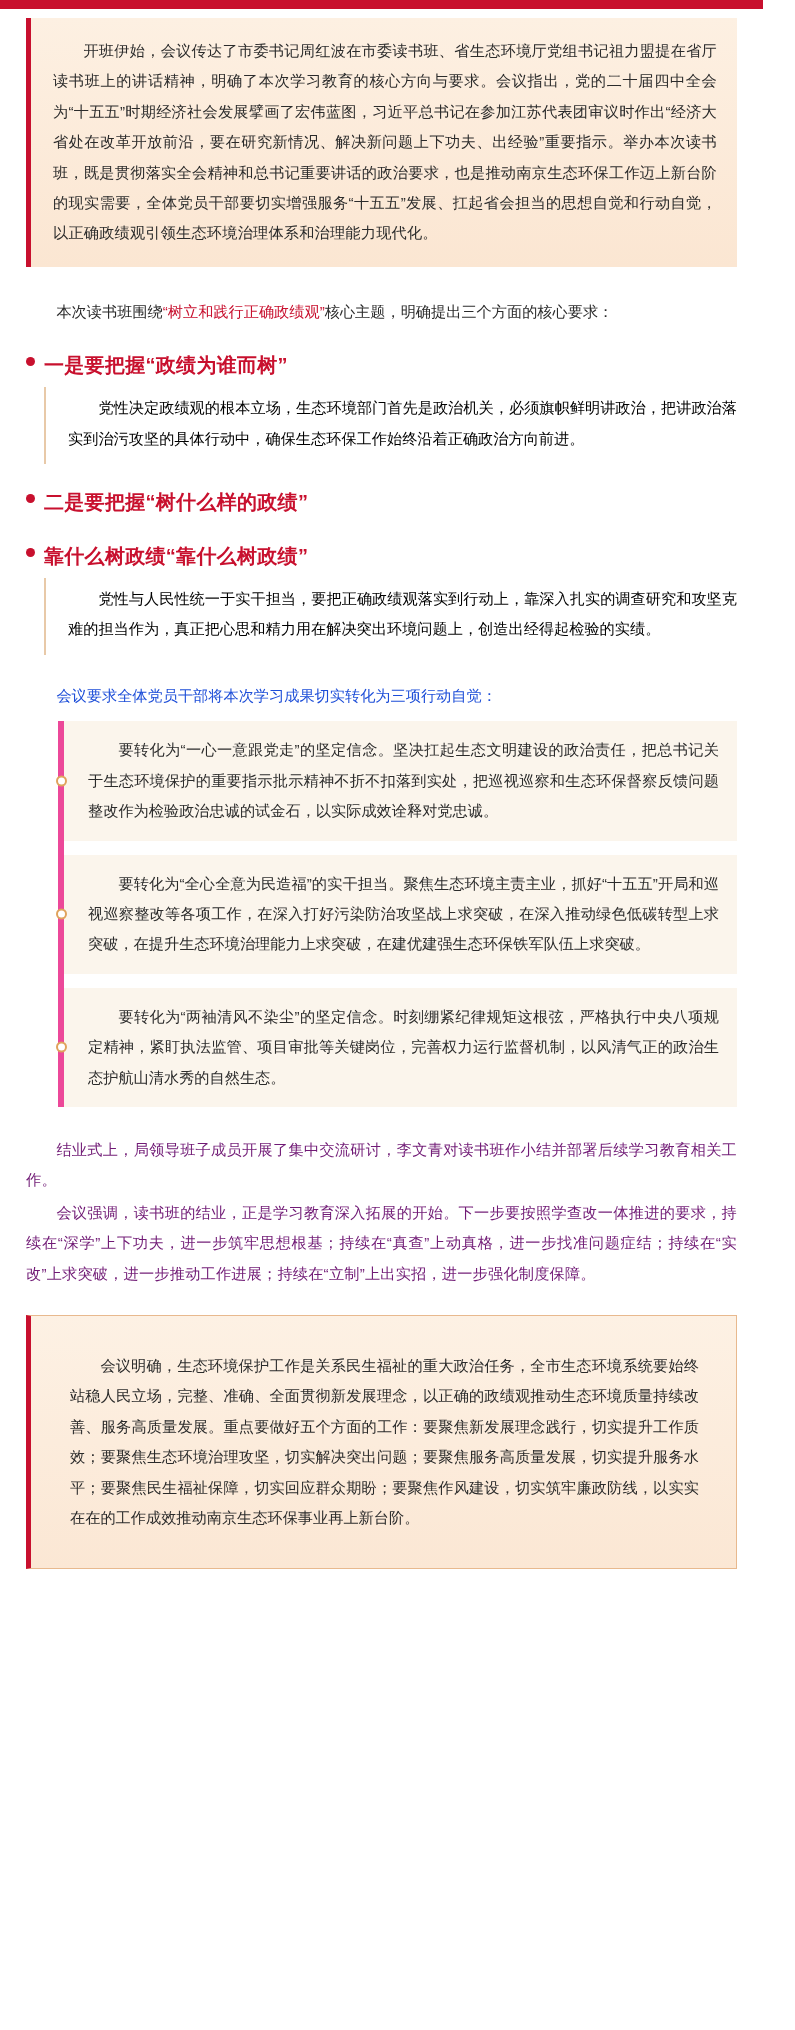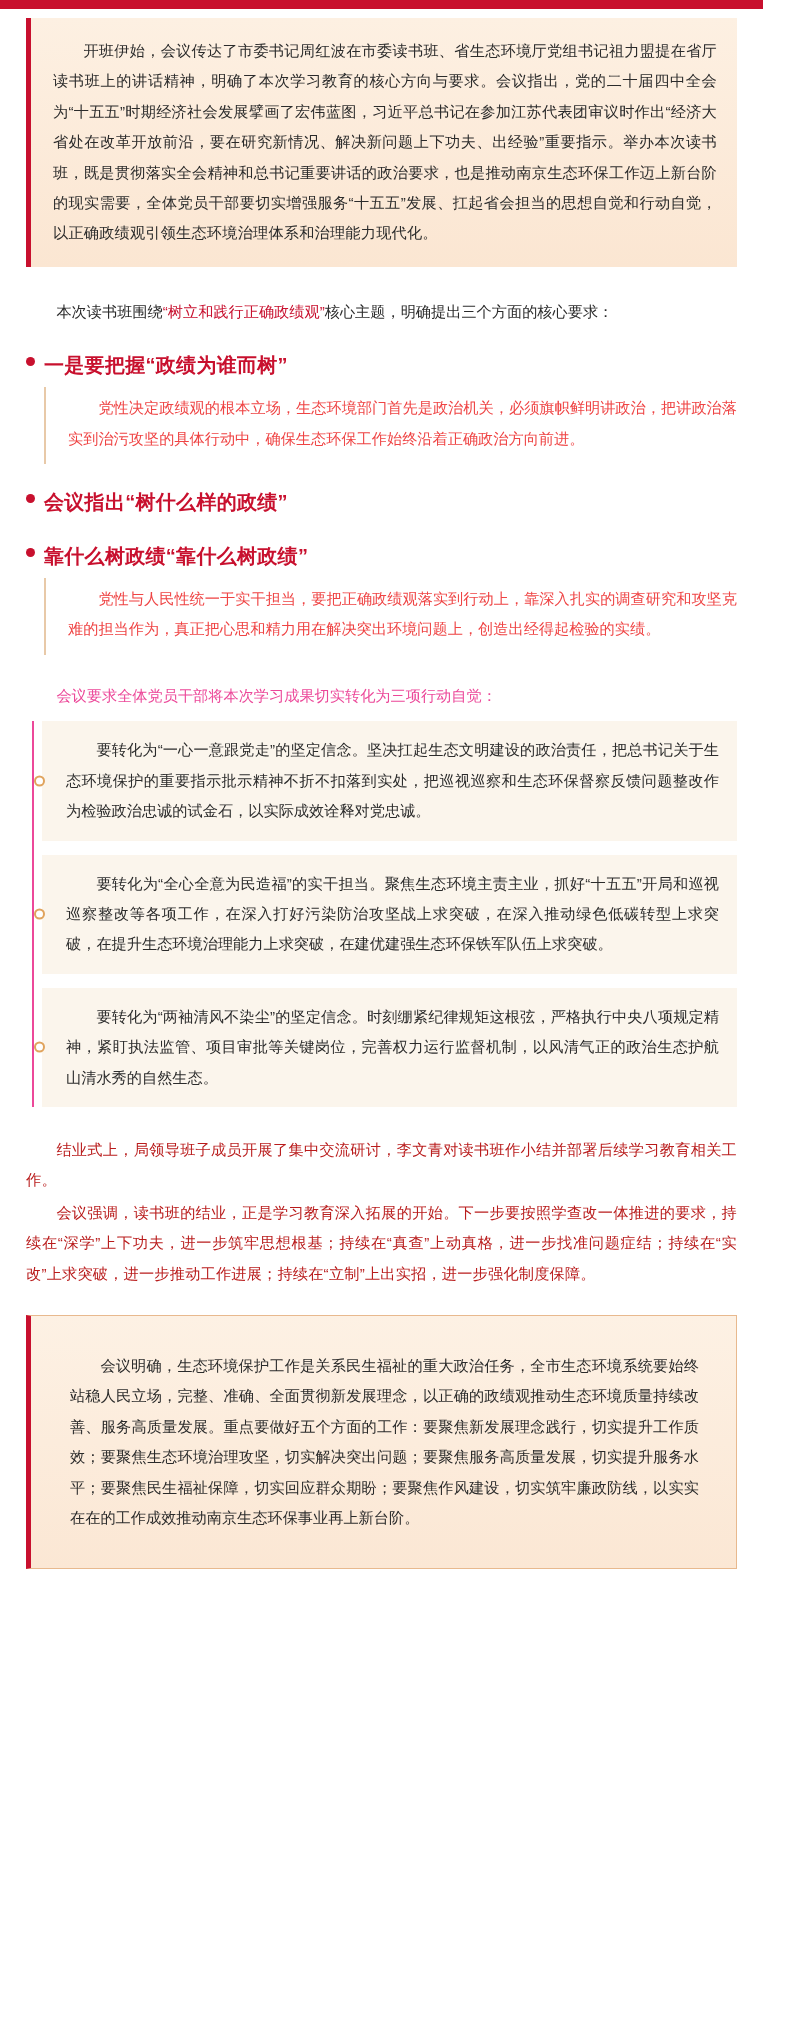--- a/index.html
+++ b/index.html
@@ -46,21 +46,21 @@
     letter-spacing: .2px;
   }
 
   
   .section {
     margin: 0 26px;
   }
   .para {
     font-size: 15.2px;
     line-height: 2.0;
-    color: #b91c1c;
+    color: #701a75;
     text-align: justify;
     text-indent: 2em;
     margin: 0;
     letter-spacing: .2px;
   }
   .lead {
     margin: 30px 0 8px 0;
     font-size: 15.2px;
     line-height: 2.0;
     text-indent: 2em;
@@ -94,36 +94,36 @@
     margin: 6px 0 0 18px;
     border-left: 2px solid #e8c9a8;
     padding: 6px 0 10px 22px;
   }
   .req-body p {
     margin: 0;
     font-size: 15.2px;
     line-height: 2.0;
     text-indent: 2em;
     text-align: justify;
-    color: #ef4444;
+    color: #000000;
   }
 
   
   .trans-intro {
     margin: 26px 0 10px 0;
     font-size: 15.2px;
     line-height: 2.0;
     text-indent: 2em;
-    color: #ec4899;
+    color: #1d4ed8;
   }
   .trans-wrap {
     position: relative;
-    margin-left: 6px;
-    border-left: 2px solid #ec4899;
-    padding-left: 8px;
+    margin-left: 32px;
+    border-left: 6px solid #ec4899;
+    padding-left: 0;
   }
   .trans-item {
     position: relative;
     margin: 0 0 14px 0;
     padding: 14px 18px 14px 24px;
     background: #fbf5ec;
     box-sizing: border-box;
   }
   .trans-item:last-child { margin-bottom: 0; }
   .trans-item .ring {
@@ -191,21 +191,21 @@
     <div class="req">
       <span class="dot"></span>
       <span class="title">一是要把握“政绩为谁而树”</span>
     </div>
     <div class="req-body">
       <p>党性决定政绩观的根本立场，生态环境部门首先是政治机关，必须旗帜鲜明讲政治，把讲政治落实到治污攻坚的具体行动中，确保生态环保工作始终沿着正确政治方向前进。</p>
     </div>
 
     <div class="req">
       <span class="dot"></span>
-      <span class="title">会议指出“树什么样的政绩”</span>
+      <span class="title">二是要把握“树什么样的政绩”</span>
     </div>
 
     <div class="req">
       <span class="dot"></span>
       <span class="title">靠什么树政绩“靠什么树政绩”</span>
     </div>
     <div class="req-body">
       <p>党性与人民性统一于实干担当，要把正确政绩观落实到行动上，靠深入扎实的调查研究和攻坚克难的担当作为，真正把心思和精力用在解决突出环境问题上，创造出经得起检验的实绩。</p>
     </div>
 

